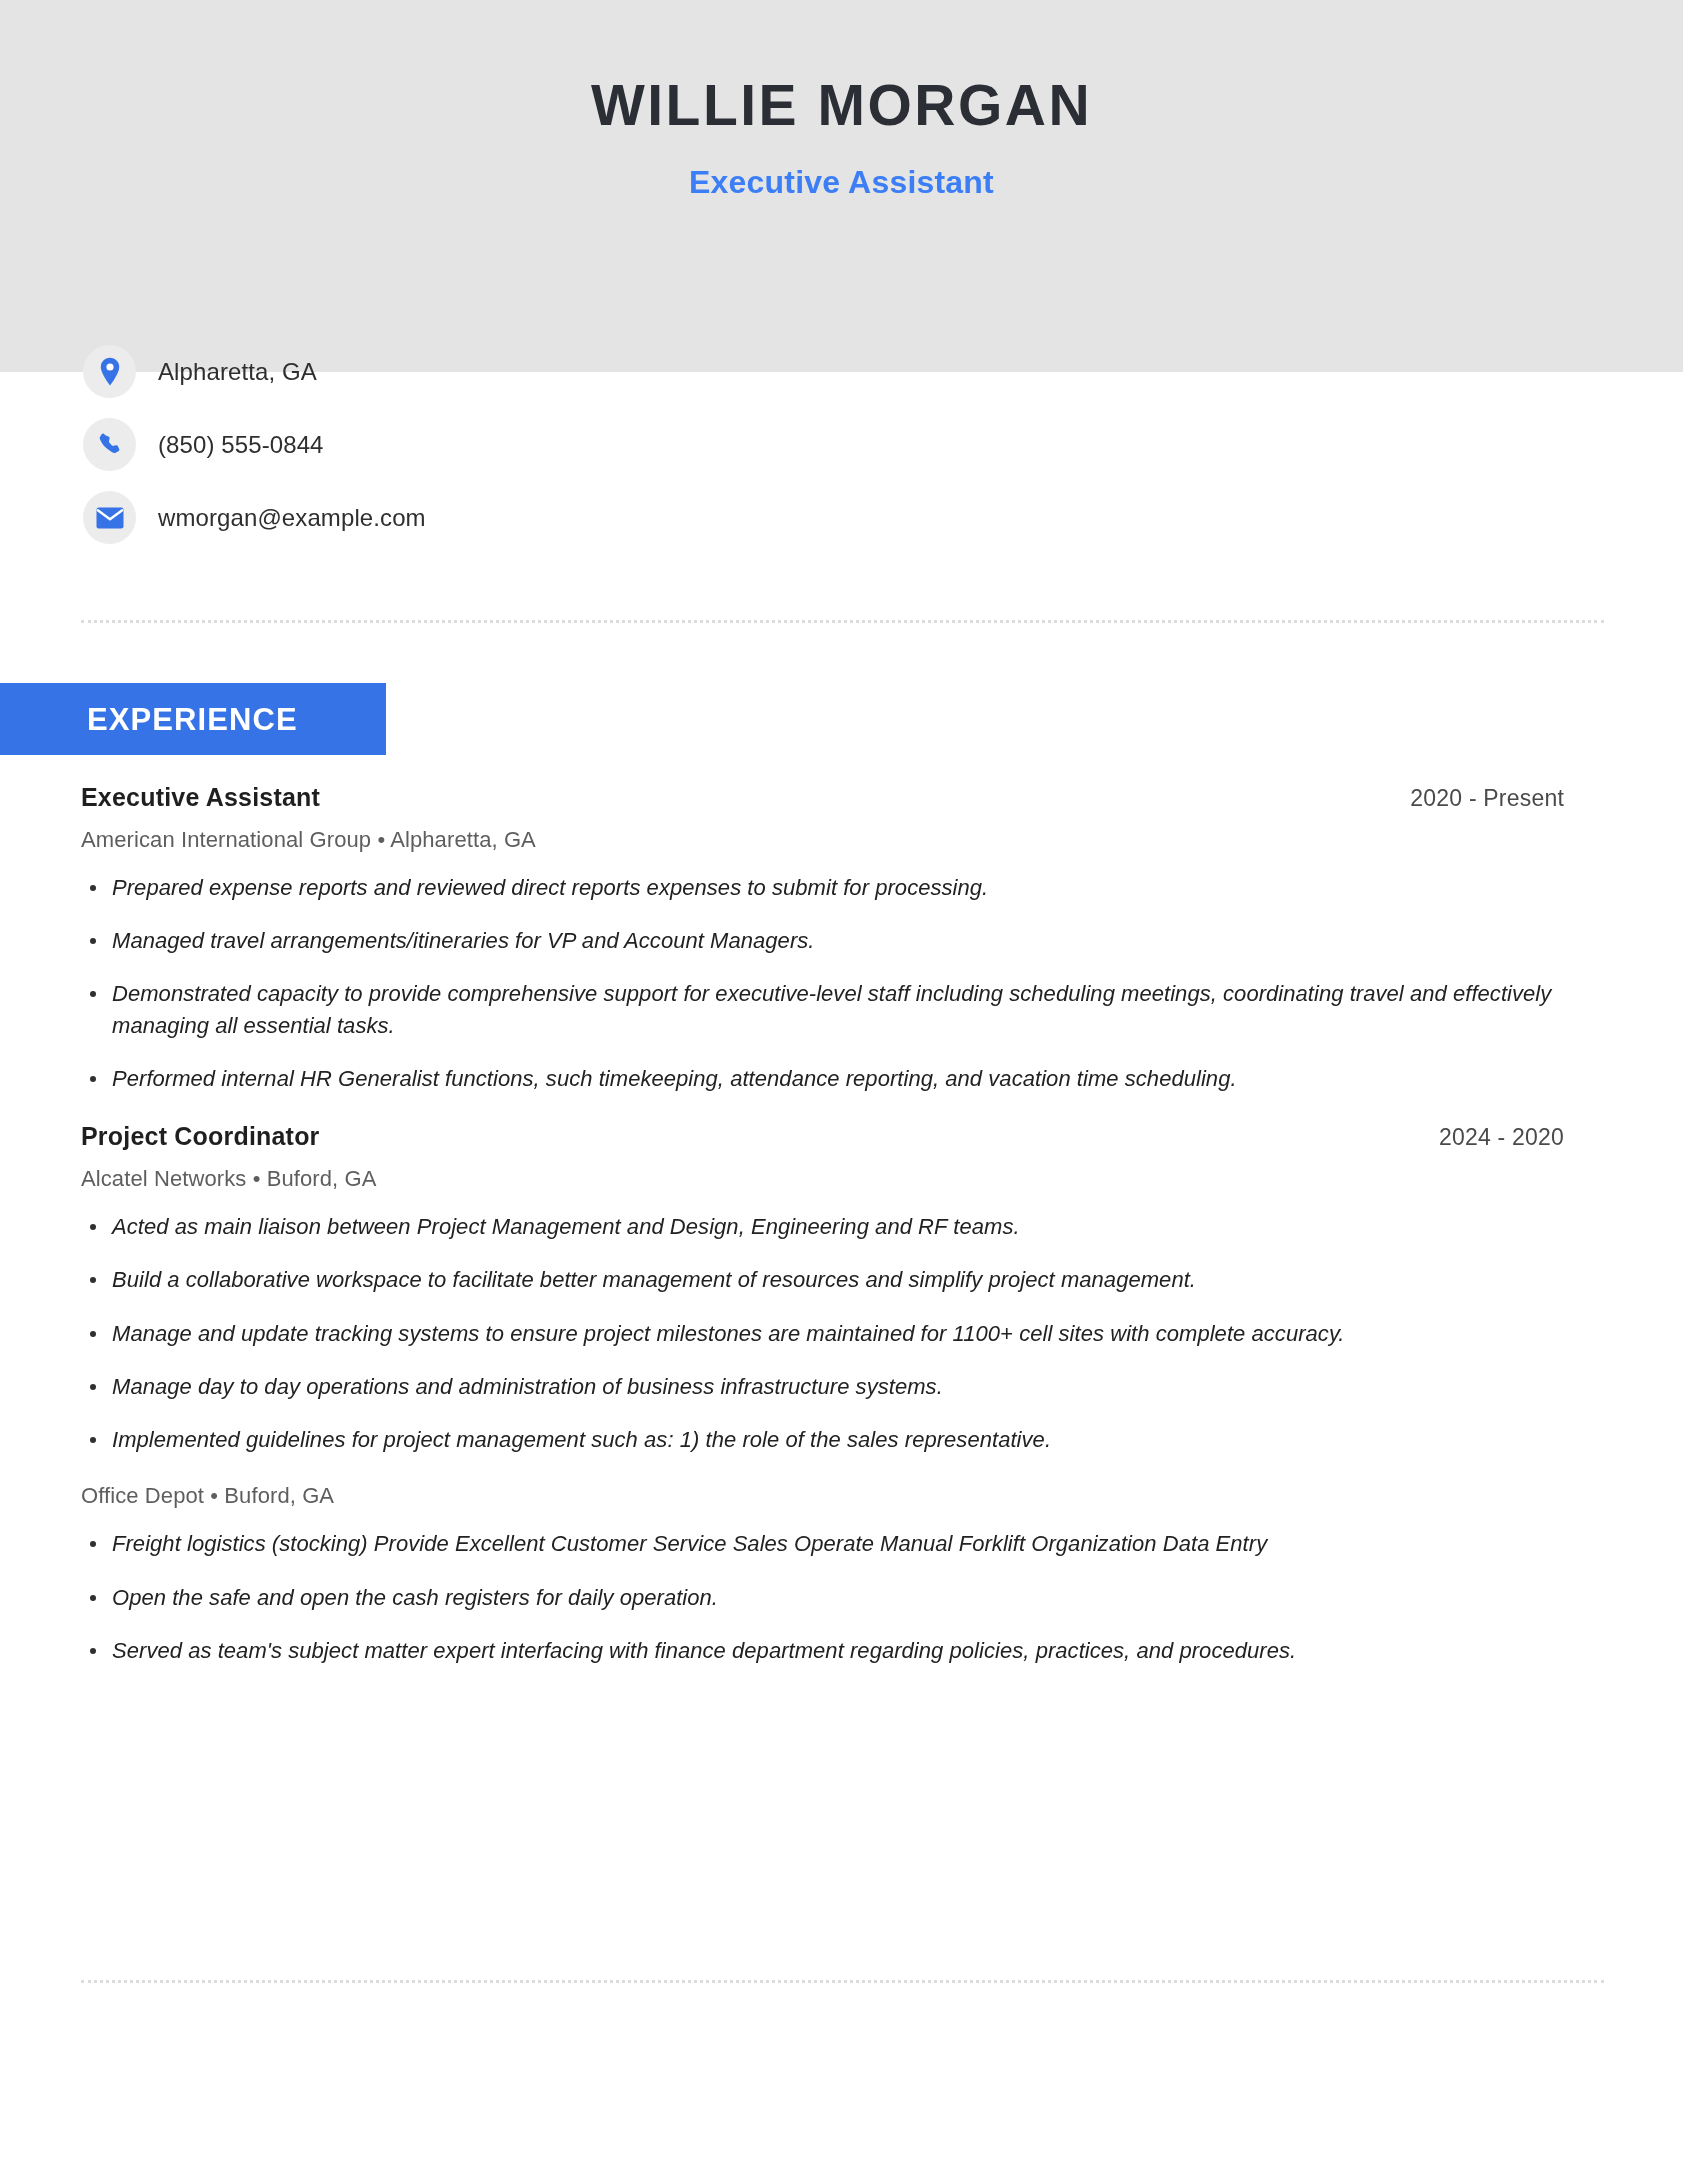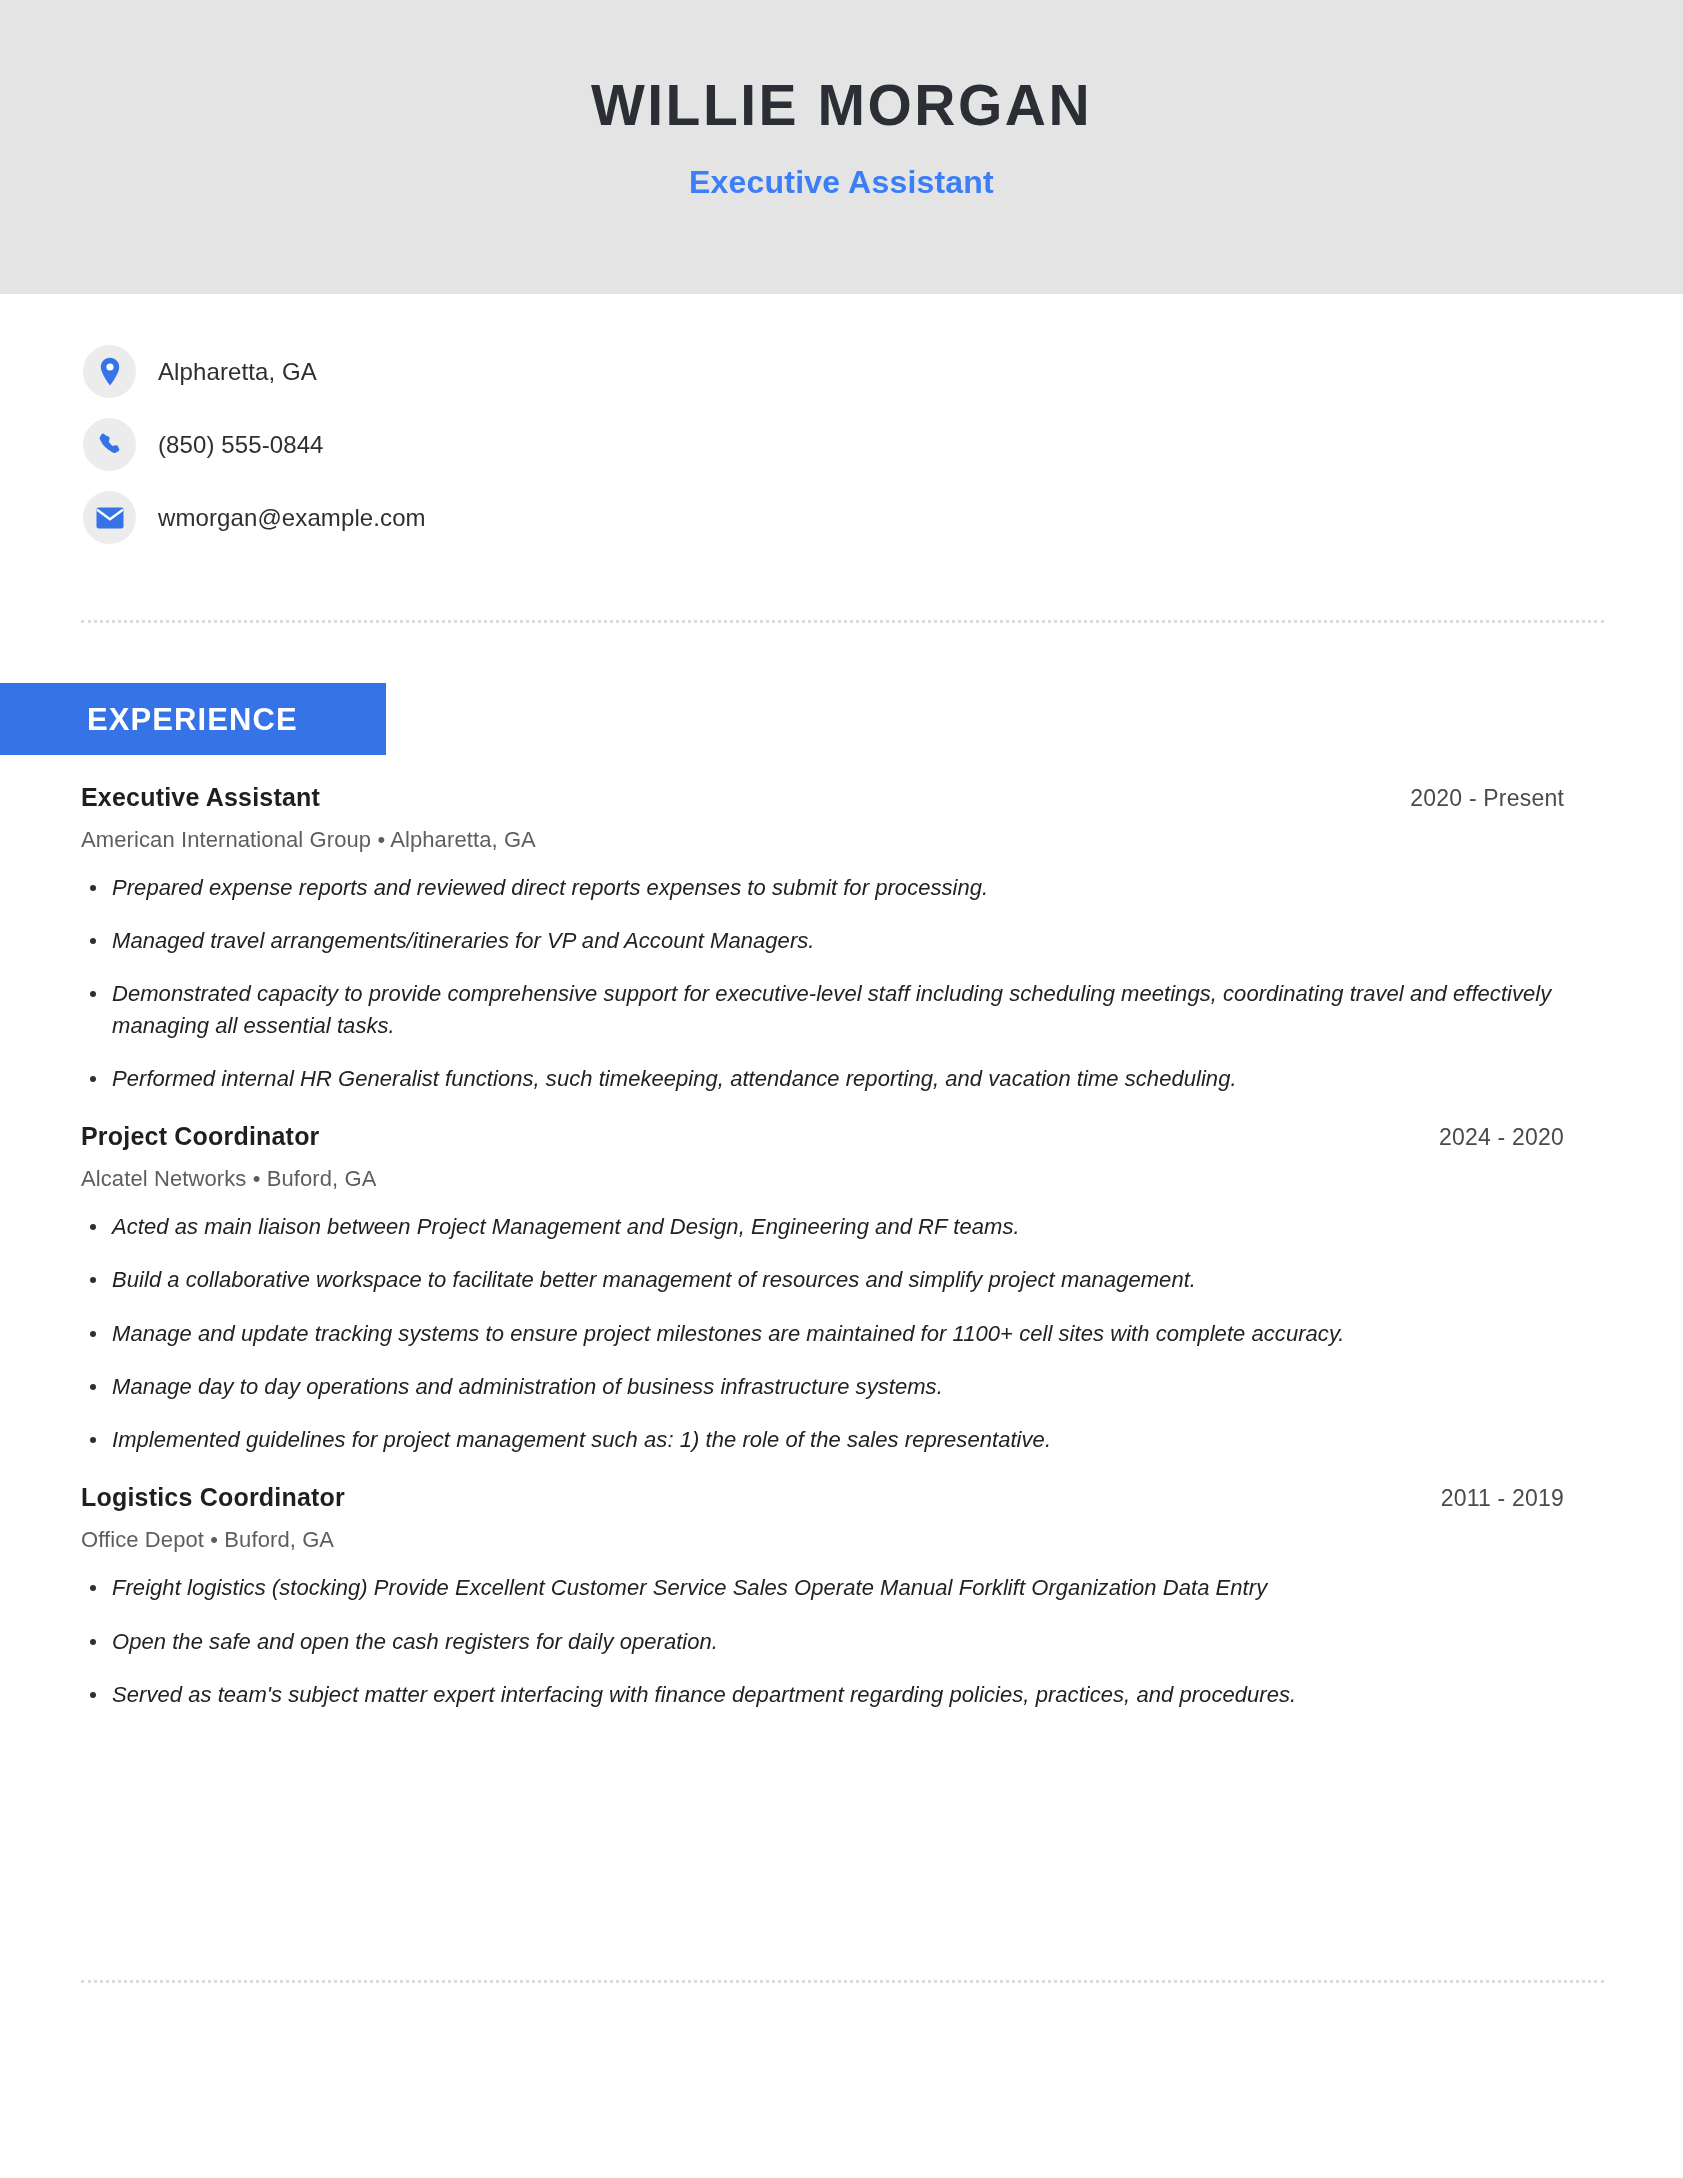--- a/index.html
+++ b/index.html
@@ -21,21 +21,21 @@
     height: 2178px;
     background: #ffffff;
   }
 
   
   .header-band {
     position: absolute;
     left: 0;
     top: 0;
     width: 1683px;
-    height: 294px;
+    height: 372px;
     background: #e4e4e4;
     box-sizing: border-box;
     display: flex;
     flex-direction: column;
     align-items: center;
     justify-content: flex-start;
     padding-top: 77px;
   }
   .full-name {
     font-size: 57px;
@@ -263,24 +263,20 @@
       <ul class="job-bullets">
         <li>Acted as main liaison between Project Management and Design, Engineering and RF teams.</li>
         <li>Build a collaborative workspace to facilitate better management of resources and simplify project management.</li>
         <li>Manage and update tracking systems to ensure project milestones are maintained for 1100+ cell sites with complete accuracy.</li>
         <li>Manage day to day operations and administration of business infrastructure systems.</li>
         <li>Implemented guidelines for project management such as: 1) the role of the sales representative.</li>
       </ul>
     </div>
 
     <div class="job">
-      <div class="job-headrow">
-        <span class="job-title">Logistics Coordinator</span>
-        <span class="job-dates">2011 - 2019</span>
-      </div>
       <div class="job-company">Office Depot  •  Buford, GA</div>
       <ul class="job-bullets">
         <li>Freight logistics (stocking) Provide Excellent Customer Service Sales Operate Manual Forklift Organization Data Entry</li>
         <li>Open the safe and open the cash registers for daily operation.</li>
         <li>Served as team's subject matter expert interfacing with finance department regarding policies, practices, and procedures.</li>
       </ul>
     </div>
 
   </div>
 

